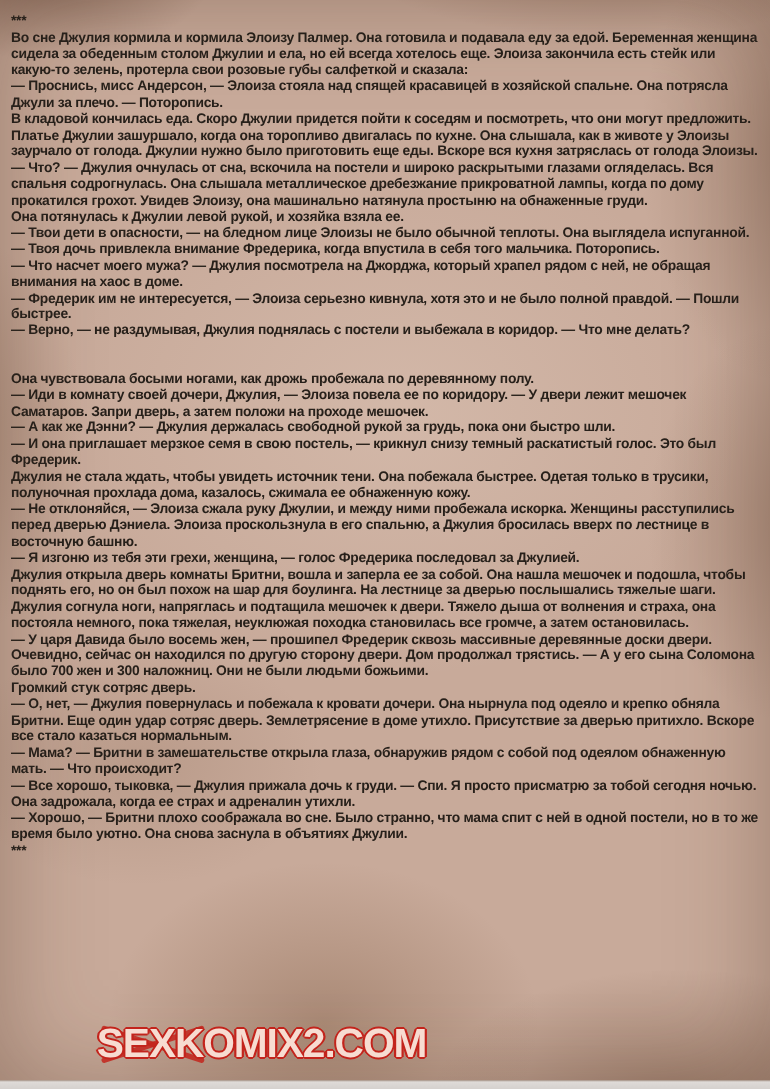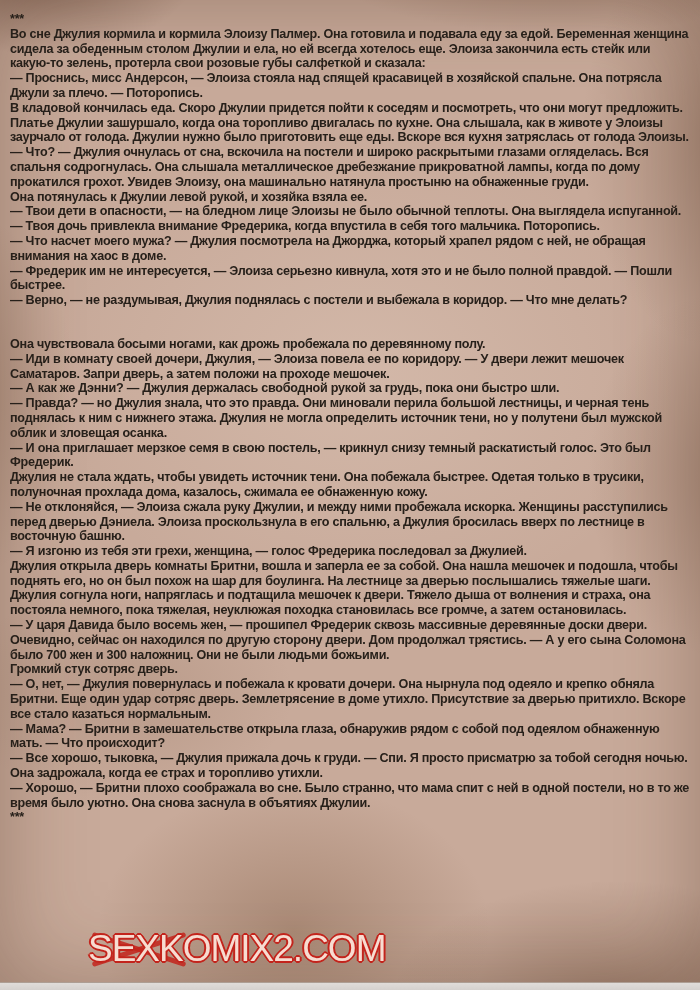--- a/index.html
+++ b/index.html
@@ -44,21 +44,21 @@
   .watermark {
     position: absolute;
     left: 88px;
     top: 927px;
     width: 290px;
     height: 44px;
   }
   .wm-text {
     position: relative;
     display: inline-block;
-    font-weight: 400;
+    font-weight: 700;
     font-size: 37px;
     line-height: 44px;
     letter-spacing: -1px;
     color: #f7dcd1;
     text-shadow:
       2px 0 0 #c3241c, -2px 0 0 #c3241c, 0 2px 0 #c3241c, 0 -2px 0 #c3241c,
       1px 1px 0 #c3241c, -1px -1px 0 #c3241c, 1px -1px 0 #c3241c, -1px 1px 0 #c3241c;
   }
   .wm-cross {
     position: absolute;
@@ -94,32 +94,31 @@
       <p class="para">— Что? — Джулия очнулась от сна, вскочила на постели и широко раскрытыми глазами огляделась. Вся спальня содрогнулась. Она слышала металлическое дребезжание прикроватной лампы, когда по дому прокатился грохот. Увидев Элоизу, она машинально натянула простыню на обнаженные груди.</p>
       <p class="para">Она потянулась к Джулии левой рукой, и хозяйка взяла ее.</p>
       <p class="para">— Твои дети в опасности, — на бледном лице Элоизы не было обычной теплоты. Она выглядела испуганной. — Твоя дочь привлекла внимание Фредерика, когда впустила в себя того мальчика. Поторопись.</p>
       <p class="para">— Что насчет моего мужа? — Джулия посмотрела на Джорджа, который храпел рядом с ней, не обращая внимания на хаос в доме.</p>
       <p class="para">— Фредерик им не интересуется, — Элоиза серьезно кивнула, хотя это и не было полной правдой. — Пошли быстрее.</p>
       <p class="para">— Верно, — не раздумывая, Джулия поднялась с постели и выбежала в коридор. — Что мне делать?</p>
       <p class="para gap"></p>
       <p class="para">Она чувствовала босыми ногами, как дрожь пробежала по деревянному полу.</p>
       <p class="para">— Иди в комнату своей дочери, Джулия, — Элоиза повела ее по коридору. — У двери лежит мешочек Саматаров. Запри дверь, а затем положи на проходе мешочек.</p>
       <p class="para">— А как же Дэнни? — Джулия держалась свободной рукой за грудь, пока они быстро шли.</p>
-      <p class="para">— Правда? — но Джулия знала, что это правда. Они миновали перила большой лестницы, и черная тень поднялась к ним с нижнего этажа. Джулия не могла определить источник тени, но у полутени был мужской облик и зловещая осанка.</p>
       <p class="para">— И она приглашает мерзкое семя в свою постель, — крикнул снизу темный раскатистый голос. Это был Фредерик.</p>
       <p class="para">Джулия не стала ждать, чтобы увидеть источник тени. Она побежала быстрее. Одетая только в трусики, полуночная прохлада дома, казалось, сжимала ее обнаженную кожу.</p>
       <p class="para">— Не отклоняйся, — Элоиза сжала руку Джулии, и между ними пробежала искорка. Женщины расступились перед дверью Дэниела. Элоиза проскользнула в его спальню, а Джулия бросилась вверх по лестнице в восточную башню.</p>
       <p class="para">— Я изгоню из тебя эти грехи, женщина, — голос Фредерика последовал за Джулией.</p>
       <p class="para">Джулия открыла дверь комнаты Бритни, вошла и заперла ее за собой. Она нашла мешочек и подошла, чтобы поднять его, но он был похож на шар для боулинга. На лестнице за дверью послышались тяжелые шаги. Джулия согнула ноги, напряглась и подтащила мешочек к двери. Тяжело дыша от волнения и страха, она постояла немного, пока тяжелая, неуклюжая походка становилась все громче, а затем остановилась.</p>
       <p class="para">— У царя Давида было восемь жен, — прошипел Фредерик сквозь массивные деревянные доски двери. Очевидно, сейчас он находился по другую сторону двери. Дом продолжал трястись. — А у его сына Соломона было 700 жен и 300 наложниц. Они не были людьми божьими.</p>
       <p class="para">Громкий стук сотряс дверь.</p>
       <p class="para">— О, нет, — Джулия повернулась и побежала к кровати дочери. Она нырнула под одеяло и крепко обняла Бритни. Еще один удар сотряс дверь. Землетрясение в доме утихло. Присутствие за дверью притихло. Вскоре все стало казаться нормальным.</p>
       <p class="para">— Мама? — Бритни в замешательстве открыла глаза, обнаружив рядом с собой под одеялом обнаженную мать. — Что происходит?</p>
       <p class="para">— Все хорошо, тыковка, — Джулия прижала дочь к груди. — Спи. Я просто присматрю за тобой сегодня ночью.</p>
-      <p class="para">Она задрожала, когда ее страх и торопливо утихли.</p>
+      <p class="para">Она задрожала, когда ее страх и адреналин утихли.</p>
       <p class="para">— Хорошо, — Бритни плохо соображала во сне. Было странно, что мама спит с ней в одной постели, но в то же время было уютно. Она снова заснула в объятиях Джулии.</p>
       <p class="para">***</p>
     </div>
 
   <div class="watermark">
     <span class="wm-cross wm-cross-a"></span>
     <span class="wm-cross wm-cross-b"></span>
     <span class="wm-text">SEXKOMIX2.COM</span>
   </div>
 

